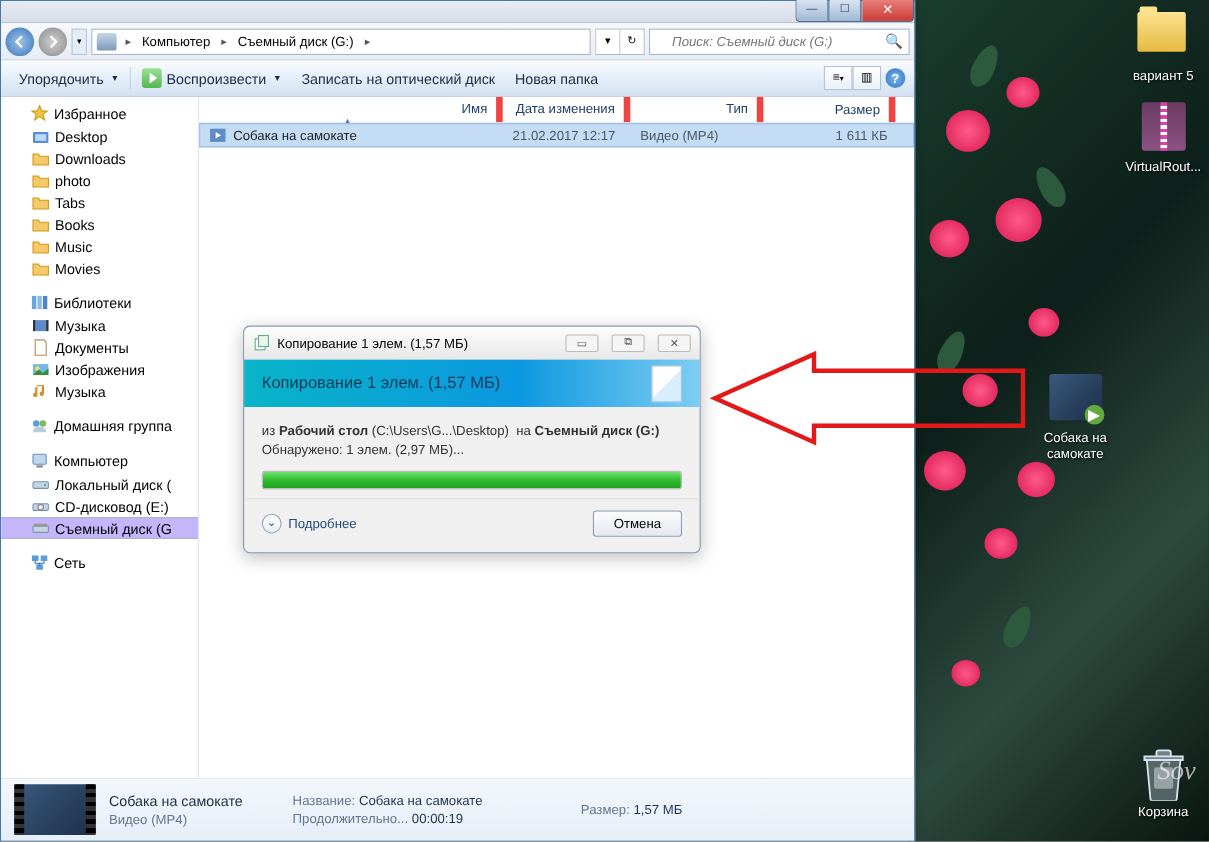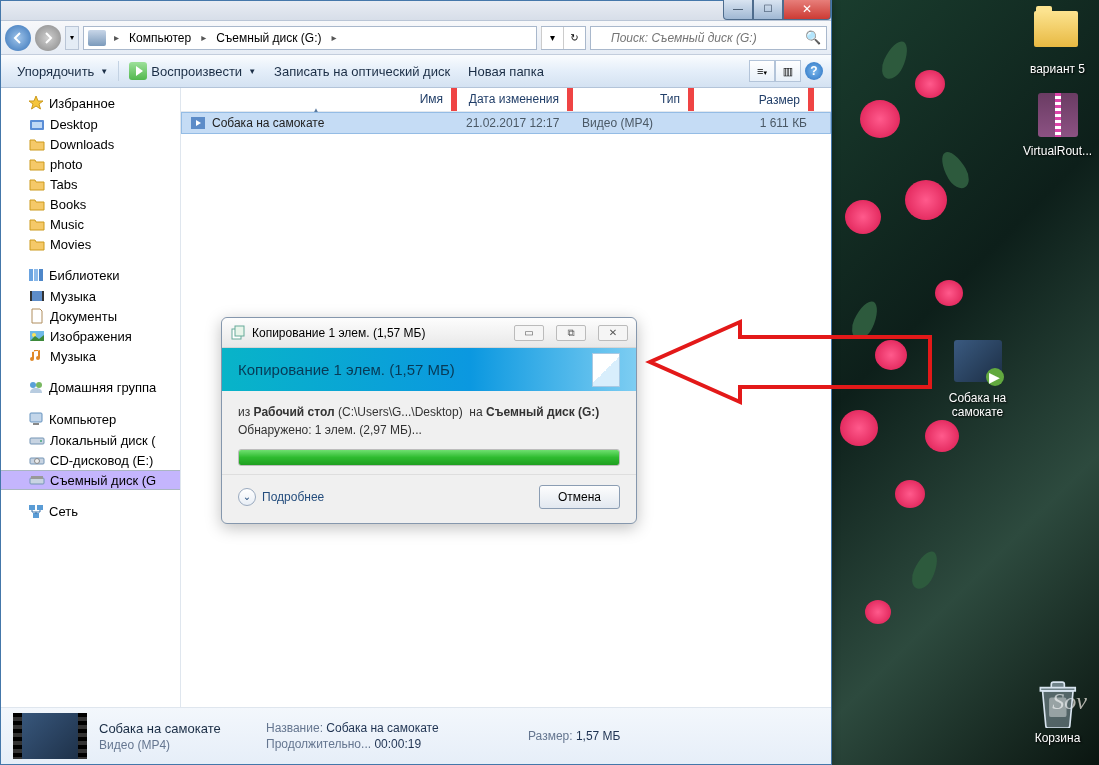--- a/index.html
+++ b/index.html
@@ -94,21 +94,21 @@
 .details { height:57px; border-top:1px solid #dfe6ee; background:linear-gradient(#f3f7fc,#e6eef8); display:flex; align-items:center; padding:4px 12px; gap:12px; font-size:12px; font-family:"Segoe UI" }
 .thumb{width:74px;height:46px;background:linear-gradient(135deg,#3a5a80,#1c2e45);border-radius:2px;position:relative;flex-shrink:0}
 .thumb:before{content:'';position:absolute;top:0;left:0;width:9px;height:100%;background:repeating-linear-gradient(#000,#000 4px,#333 4px,#333 8px)}
 .thumb:after{content:'';position:absolute;top:0;right:0;width:9px;height:100%;background:repeating-linear-gradient(#000,#000 4px,#333 4px,#333 8px)}
 .dcol{display:flex;flex-direction:column;gap:2px}
 .dlabel{color:#657690}
 .dval{color:#1f3352}
 .dtitle{font-size:13px;color:#1a2d45}
 
 
-.dialog { position:absolute; left:221px; top:296px; width:416px; background:#f0f0f0; border:1px solid #8597ad; border-radius:6px; box-shadow:0 4px 16px rgba(0,0,0,.25); font-size:12px;margin-top:21px; }
+.dialog { position:absolute; left:221px; top:296px; width:416px; background:#f0f0f0; border:1px solid #8597ad; border-radius:6px; box-shadow:0 4px 16px rgba(0,0,0,.25); font-size:12px; }
 .dlg-title { height:30px; display:flex; align-items:center; padding:0 8px; gap:6px; background:linear-gradient(#fdfdfd,#e8e8e8); border-radius:6px 6px 0 0; border-bottom:1px solid #d5d5d5; }
 .dlg-ctrls{margin-left:auto;display:flex;gap:12px;font-size:10px;color:#555}
 .dlg-ctrls span{cursor:pointer;width:30px;text-align:center;border:1px solid #bbb;border-radius:2px;padding:1px 0;background:#f5f5f5}
 .dlg-header { height:43px; background:linear-gradient(90deg,#08b4c8,#0b98e0 60%,#7dcdf2); display:flex; align-items:center; padding:0 16px; color:#083a56; font-size:15px; justify-content:space-between; }
 .paper-ico{width:28px;height:34px;background:linear-gradient(135deg,#fff 50%,#d8eefc 50%);border:1px solid #a9c9e3}
 .dlg-body{padding:12px 16px 8px}
 .dlg-info{line-height:1.5;color:#333;margin-bottom:10px}
 .progress{height:17px;background:#e2e2e2;border:1px solid #bcbcbc;border-radius:3px;overflow:hidden}
 .progress-bar{height:100%;background:linear-gradient(#6fe070,#2ebb2f 50%,#1f9f20);width:100%}
 .dlg-foot{padding:10px 16px 14px;display:flex;align-items:center;border-top:1px solid #dedede;gap:8px}

